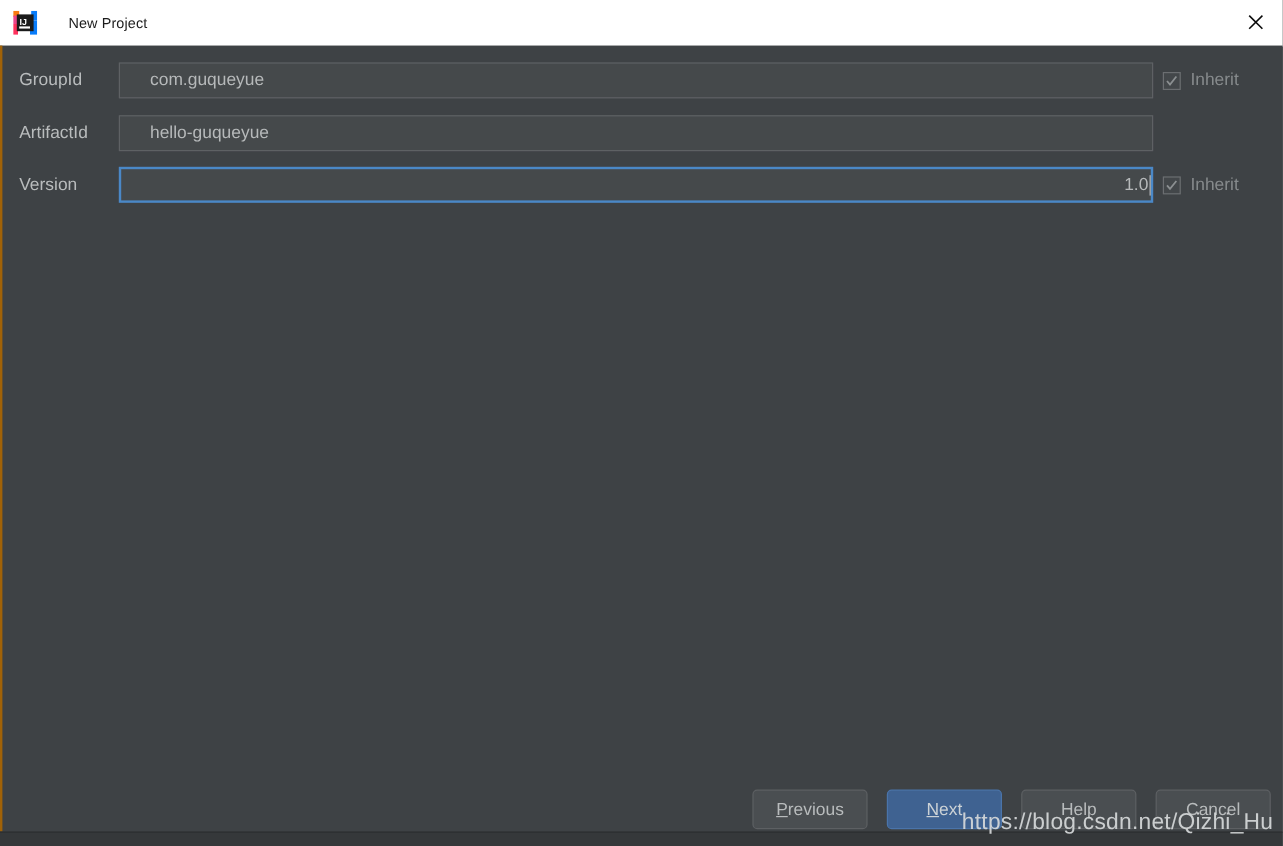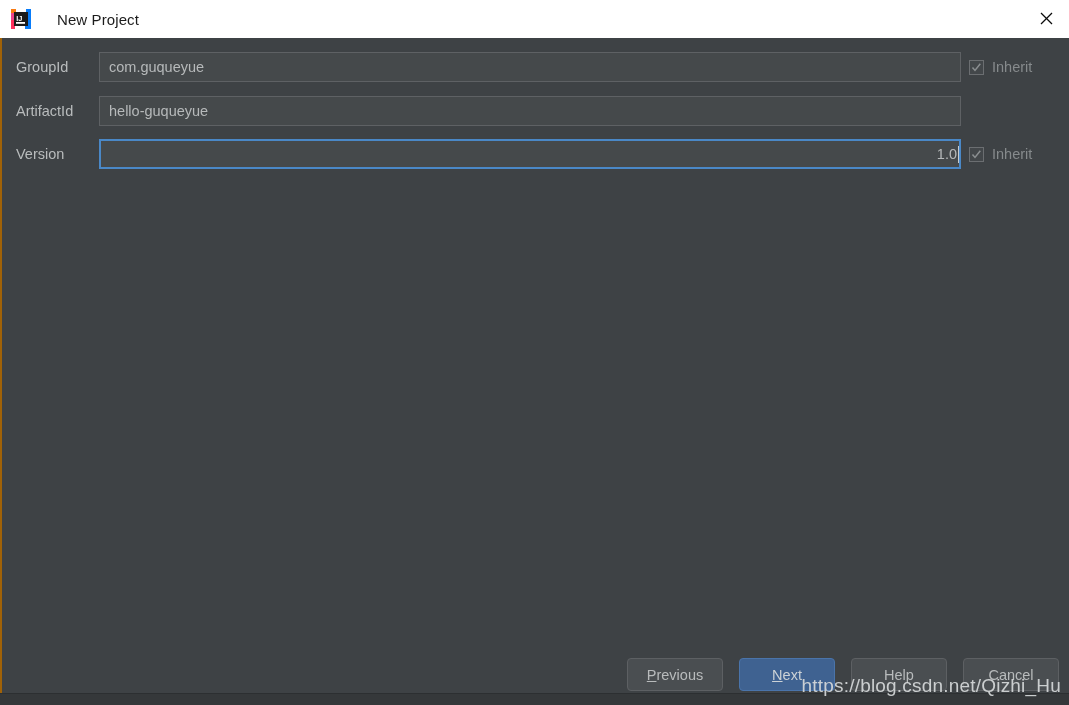--- a/index.html
+++ b/index.html
@@ -37,21 +37,21 @@
   #app-logo {
     position: relative;
     width: 37px;
     height: 20px;
     margin-left: 11px;
     flex: 0 0 auto;
   }
   #app-logo svg { display: block; }
   #titlebar-text {
     margin-left: 9px;
-    font-size: 15px;
+    font-size: 12px;
     color: #1c1c1c;
     letter-spacing: 0.1px;
     white-space: nowrap;
   }
   #close-button {
     position: absolute;
     right: 0; top: 0;
     width: 46px;
     height: 37px;
     display: flex;
@@ -94,21 +94,21 @@
     flex: 0 0 auto;
   }
 
   .text-field {
     height: 30px;
     background: #45494b;
     border: 1px solid #5e6164;
     box-sizing: border-box;
     display: flex;
     align-items: center;
-    padding-left: 9px;
+    padding-left: 25px;
     font-size: 14.5px;
     color: #b6b9ba;
     overflow: hidden;
     white-space: nowrap;
     flex: 0 0 auto;
   }
   .text-field.short { width: 862px; }
   .text-field.wide  { width: 862px; }
 
   .text-field.focused {

